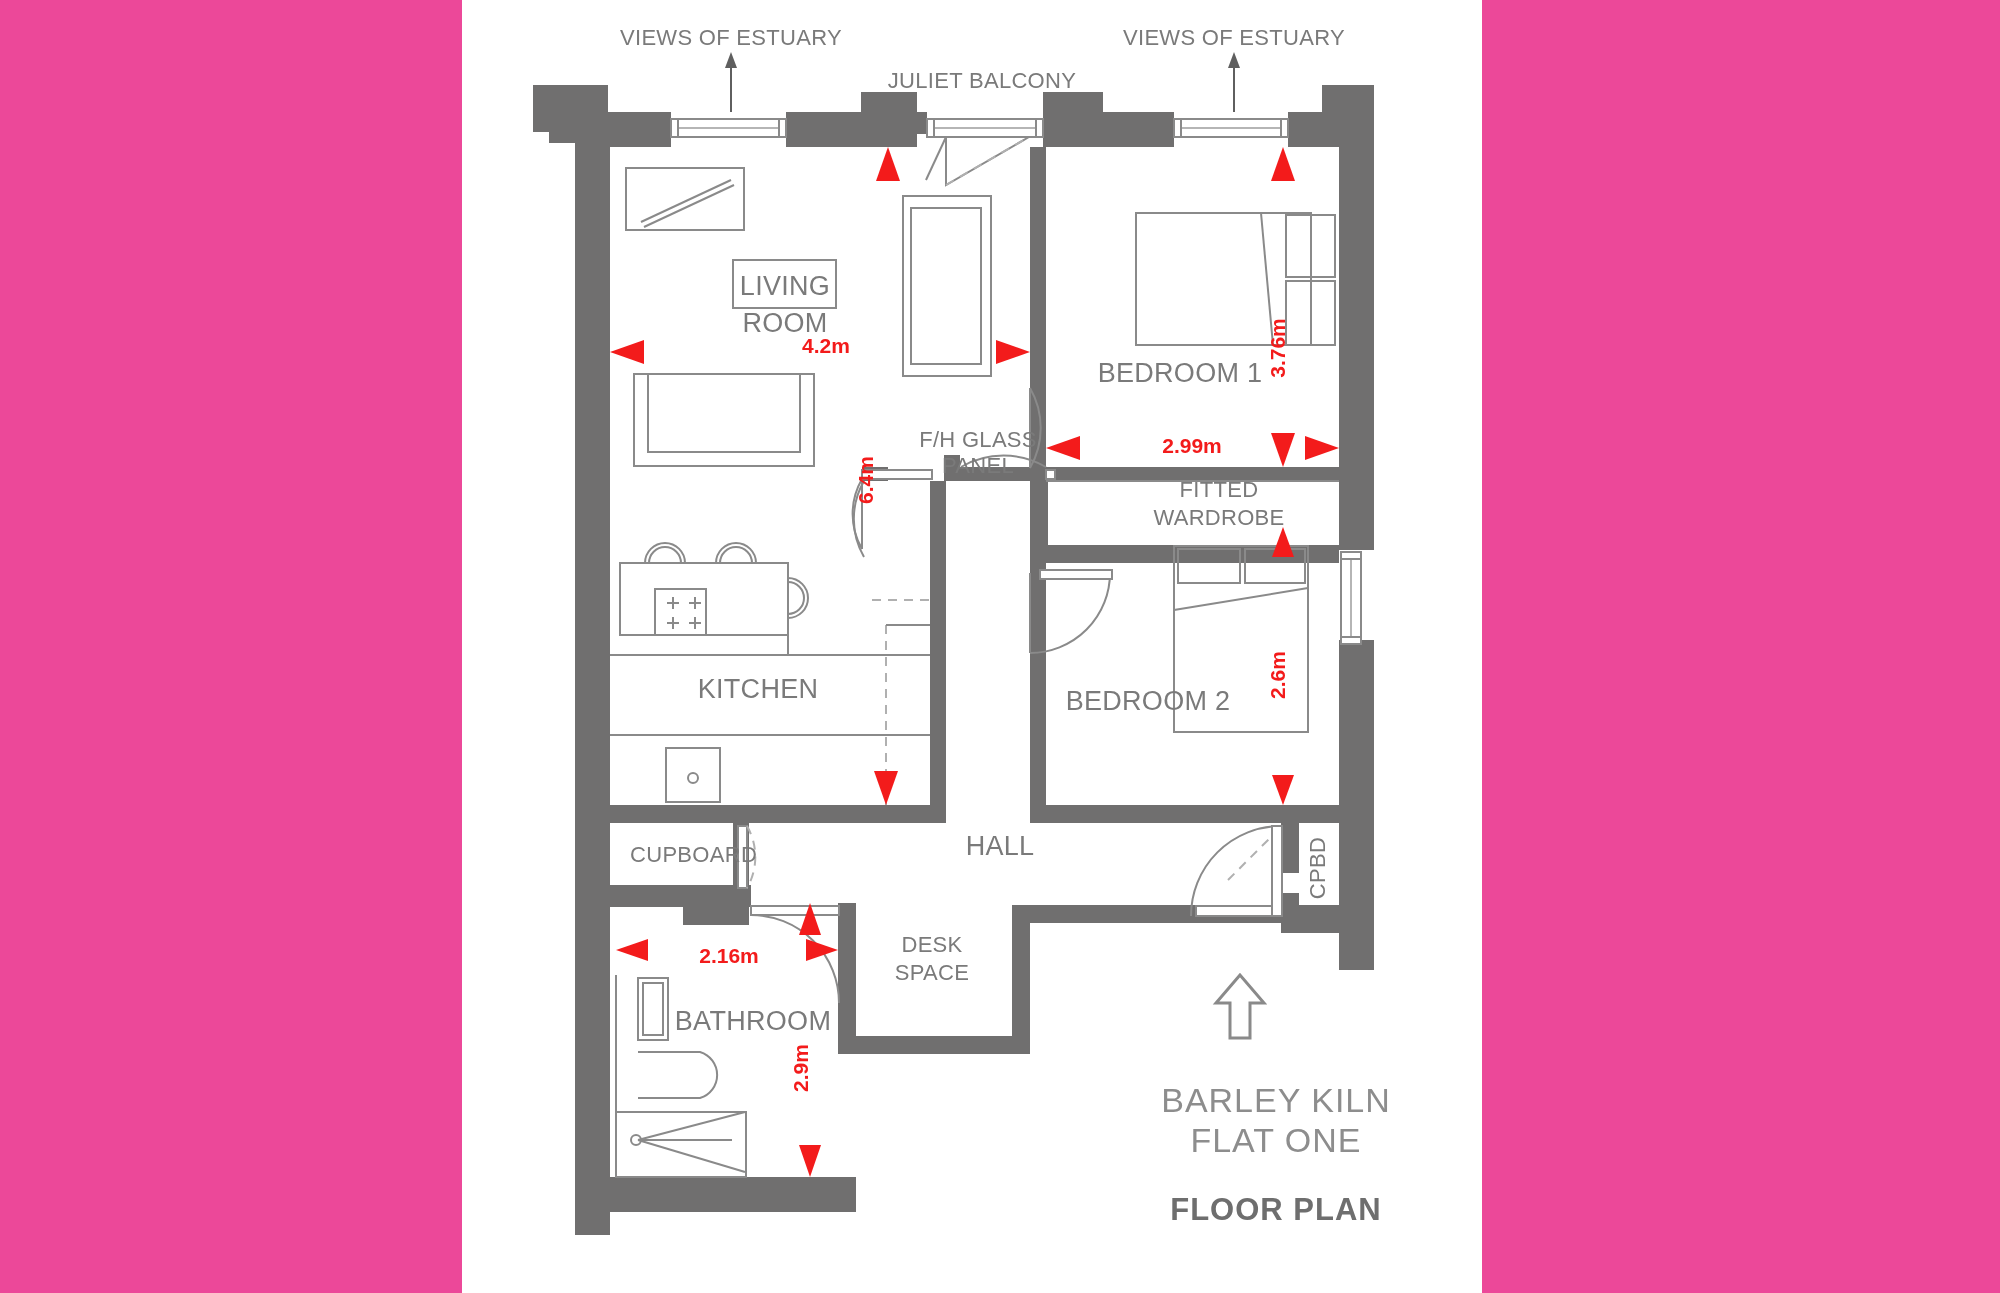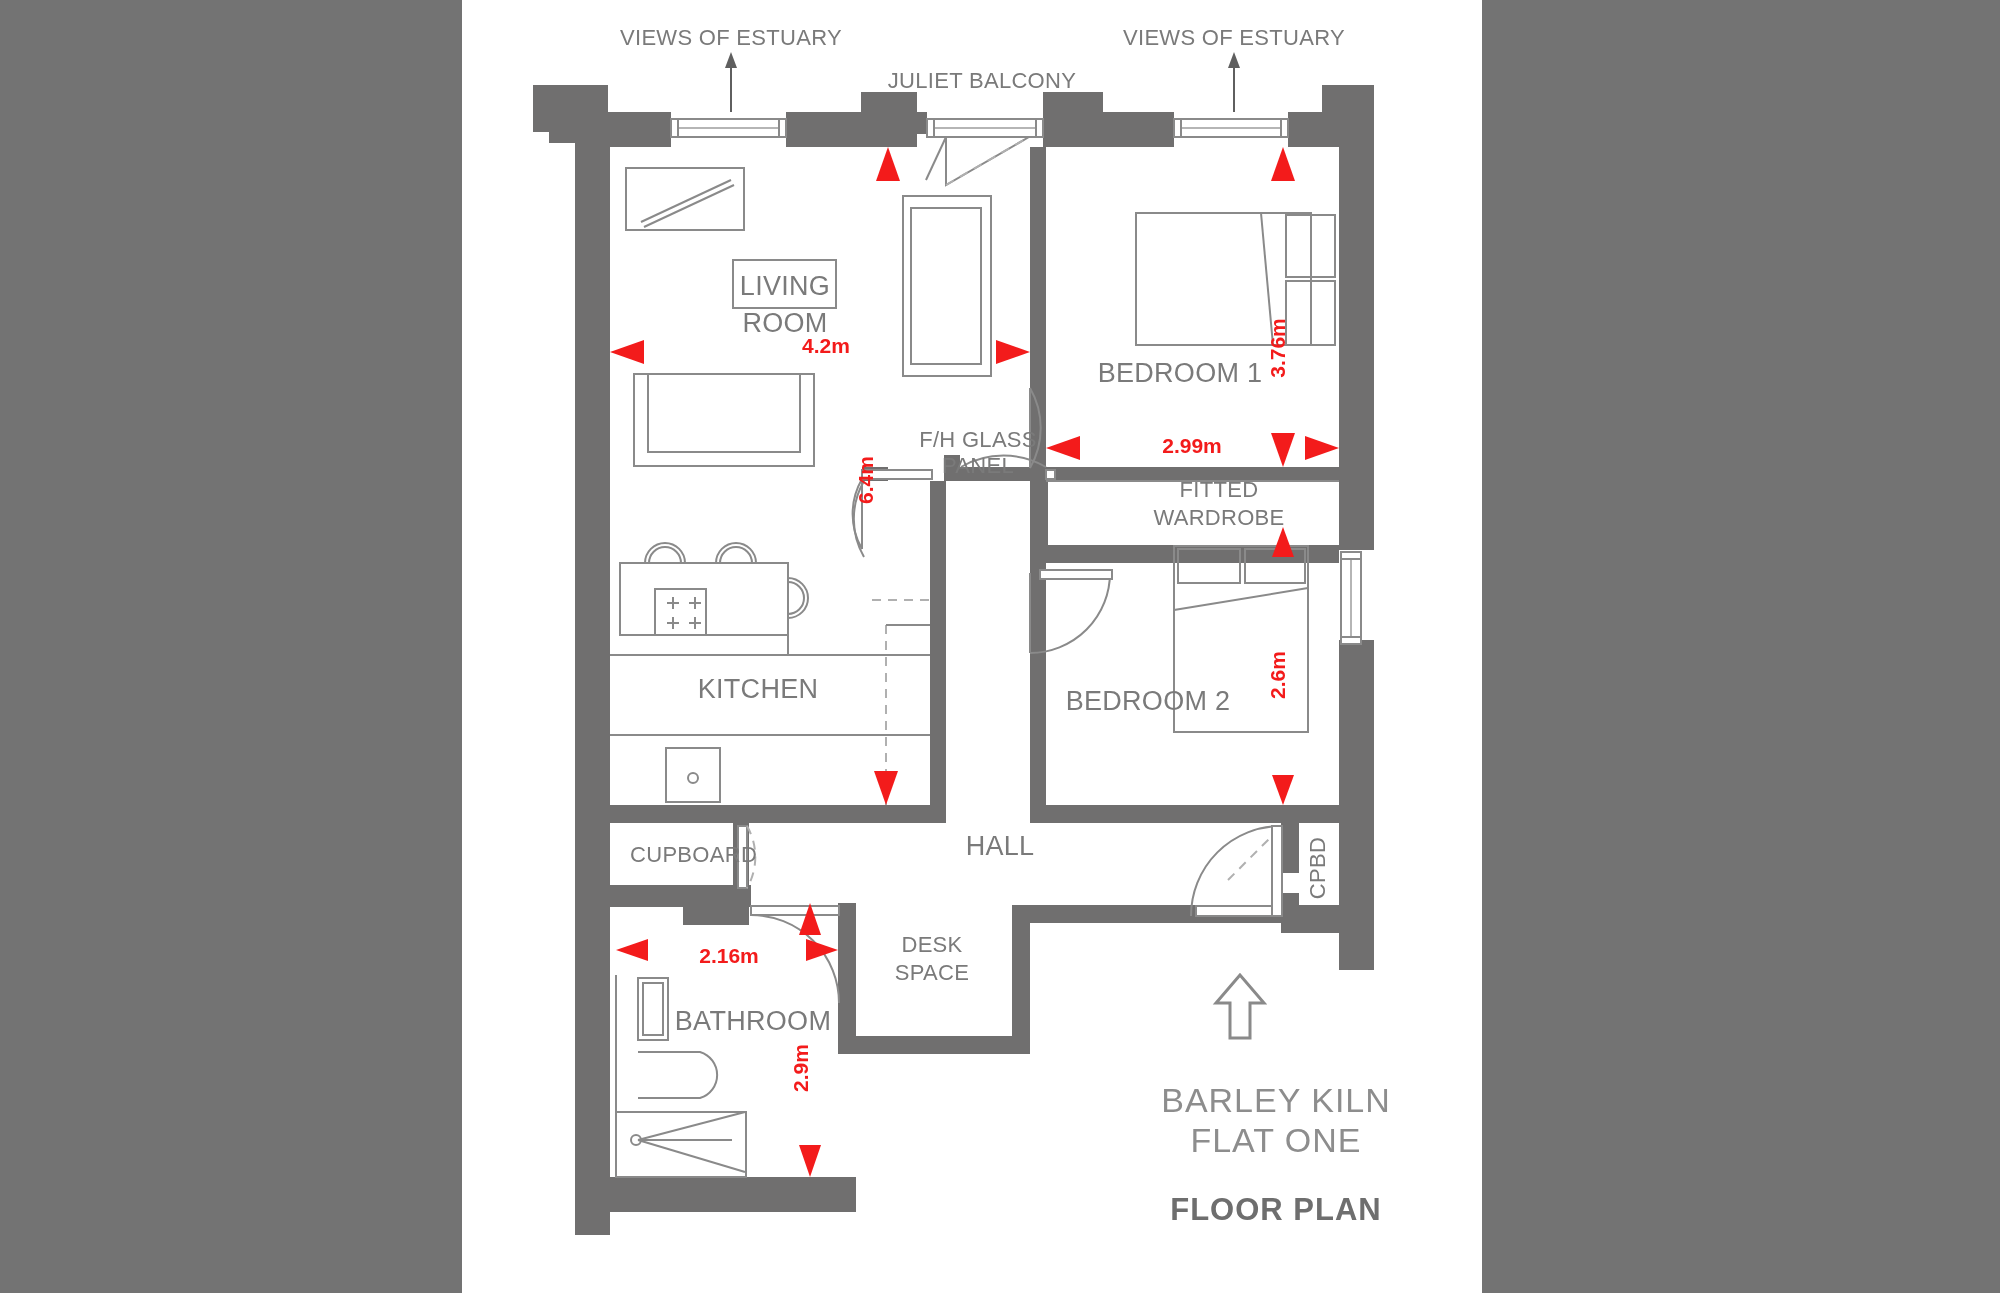--- a/index.html
+++ b/index.html
@@ -5,21 +5,21 @@
 <style>
   html,body{margin:0;padding:0;background:#e9e9e9;}
   body{
     width:2000px;height:1293px;
     font-family:"Liberation Sans", sans-serif;
     overflow:hidden;
     position:relative;
   }
   #page{
     position:absolute;inset:0;
-    background:#737373;
+    background:#ec4899;
   }
   #sheet{
     position:absolute;
     left:462px;top:0;
     width:1020px;height:1293px;
     background:#ffffff;
   }
   #plan{
     position:absolute;
     left:0;top:0;

